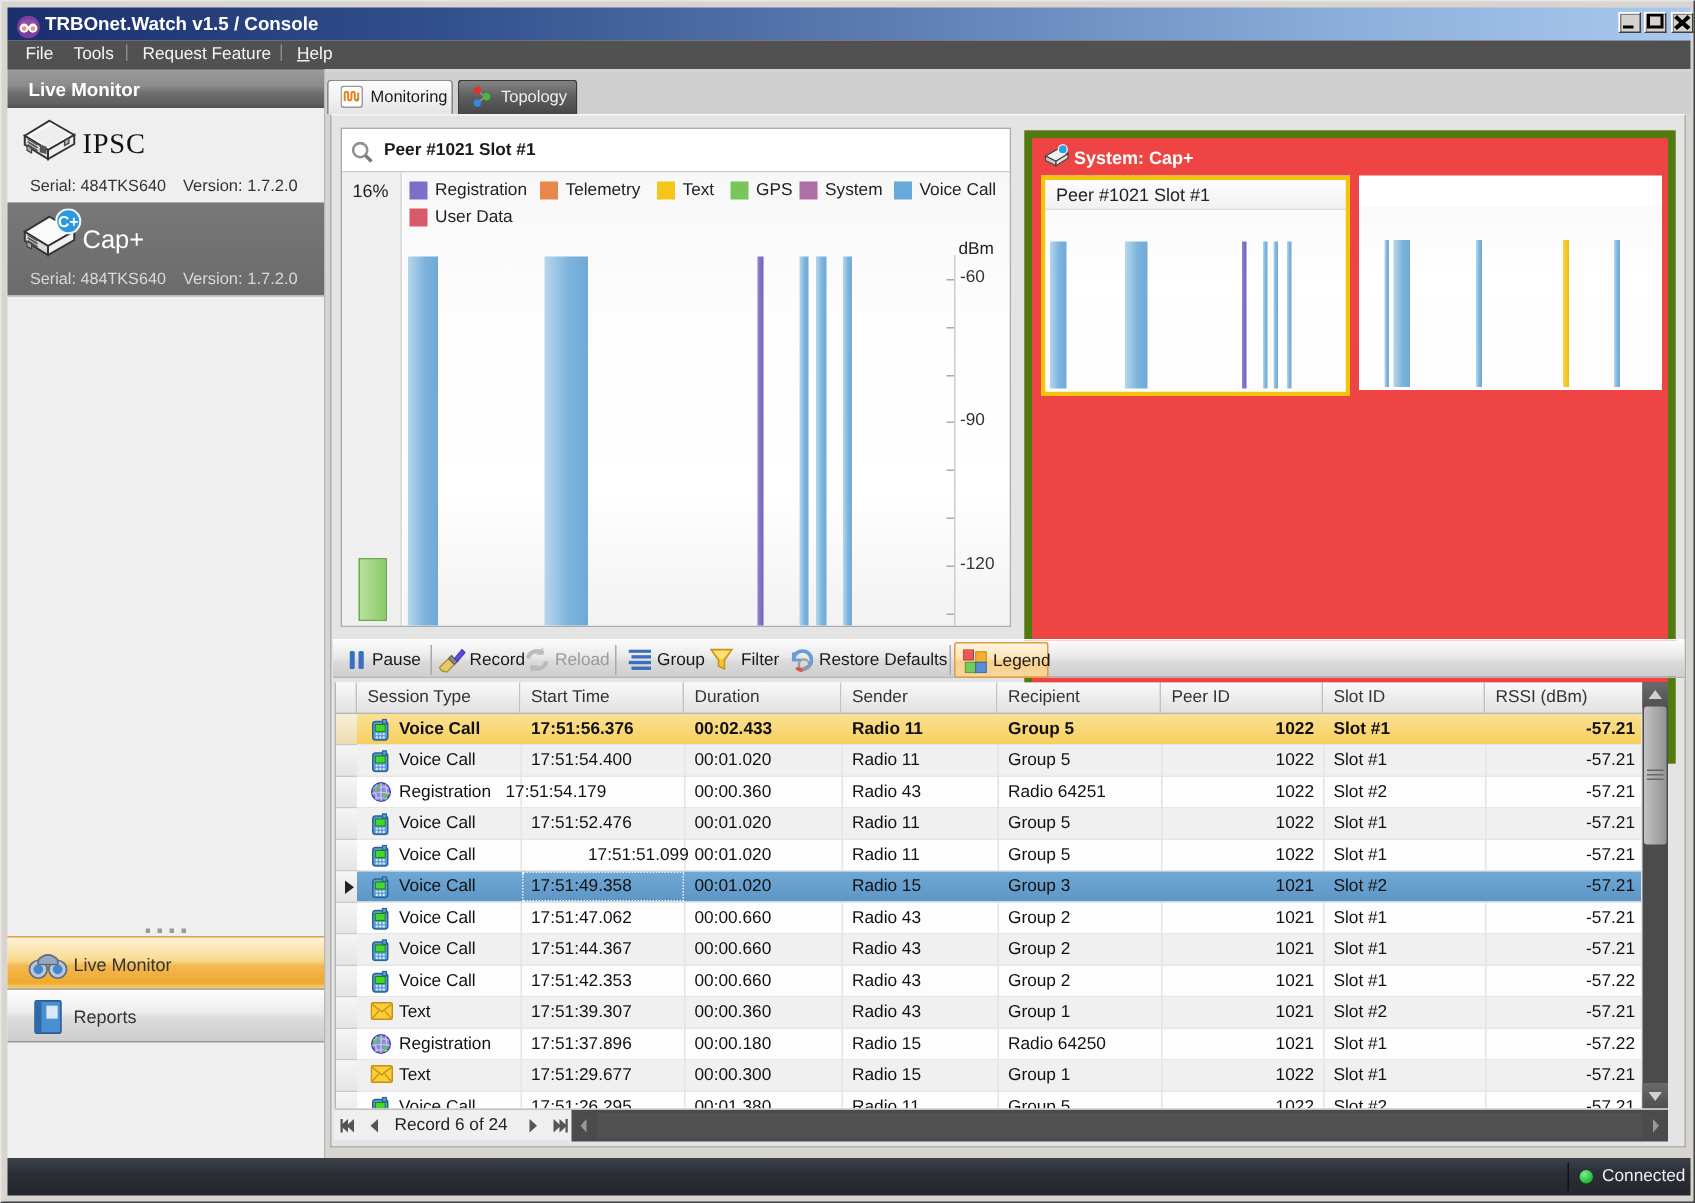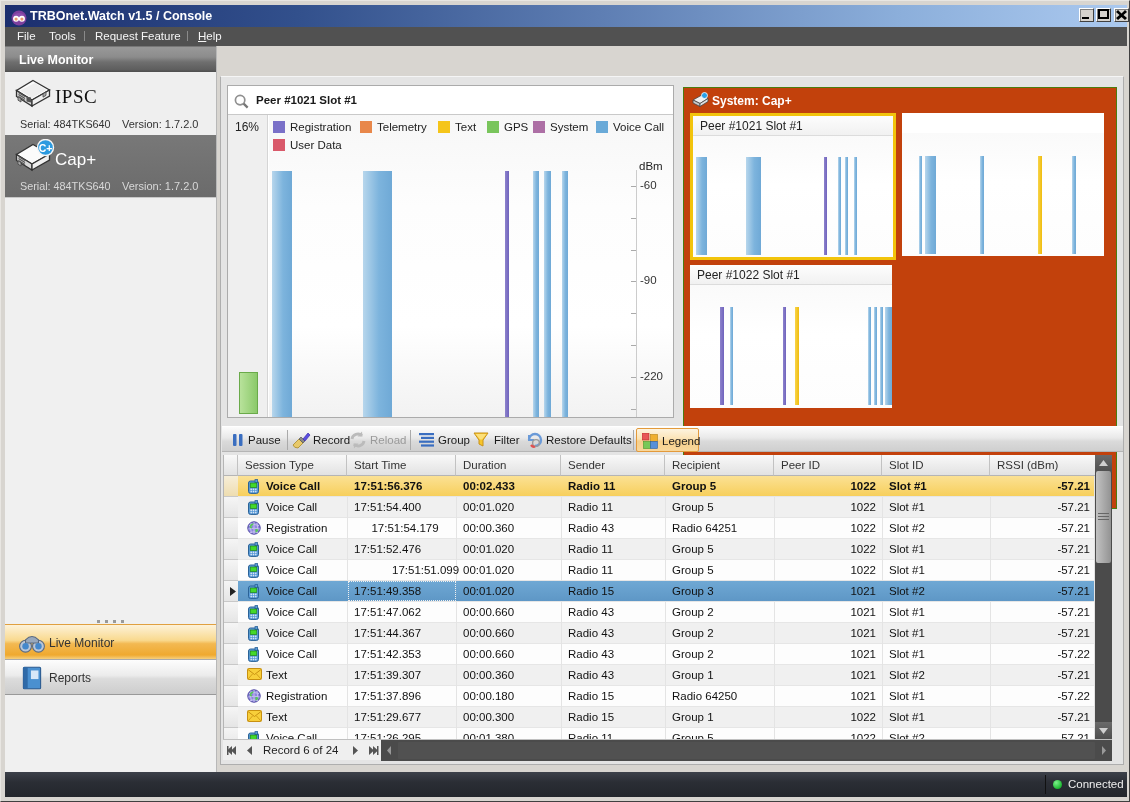--- a/index.html
+++ b/index.html
@@ -68,21 +68,21 @@
 #gbar { position:absolute; left:11px; bottom:3px; width:19px; height:42px; background:linear-gradient(to right,#b8e29b,#8bc96a); border:1px solid #6aaa4a;}
 #plot { left:41px; top:29px; width:404px; height:302px; background:linear-gradient(#f7f7f7,#fdfdfd 30%,#fff 70%,#f2f2f2); }
 .leg { position:absolute; font-size:11.5px; color:#222; height:13px; line-height:13px;}
 .leg i { position:absolute; left:0; top:0; width:12px; height:12px; }
 .leg b { position:absolute; left:17px; top:0; font-weight:normal; white-space:nowrap;}
 .bar { position:absolute; }
 .axlbl { position:absolute; left:377px; font-size:11.5px; color:#333; }
 .tick { position:absolute; left:362px; width:5px; height:1px; background:#aaa; }
 
 
-#syspanel { left:462px; top:10px; width:434px; height:422px; background:#c2410c; border:1px solid #4d7c0f;}
+#syspanel { left:462px; top:10px; width:434px; height:422px; background:#ef4444; border:5px solid #4d7c0f;}
 #sysname { position:absolute; left:28px; top:6px; color:#fff; font-weight:bold; font-size:12px; }
 .card { position:absolute; width:202px; height:143px; background:#fff; }
 .card .chead { position:absolute; left:0; top:0; right:0; height:20px; background:linear-gradient(#fdfdfd,#f1f1f1); border-bottom:1px solid #dcdcdc; font-size:12px; color:#222; padding:3px 0 0 7px;}
 .card .cbody { position:absolute; left:0; top:20px; right:0; bottom:0; background:linear-gradient(#fafafa,#fff 40%,#fdfdfd); }
 #card1 { left:6px; top:25px; border:3px solid #f2c40c; width:206px; height:147px;}
 #card2 { left:218px; top:25px; }
 #card3 { left:6px; top:177px; }
 #card4 { left:218px; top:177px; }
 
 
@@ -208,20 +208,40 @@
     <div class="navbtn abs" style="top:613px">
       <svg class="nicon" viewBox="0 0 26 26">
         <rect x="5" y="3" width="16" height="20" rx="1" fill="#4a90d0" stroke="#2a5a90"></rect>
         <rect x="5" y="3" width="4" height="20" fill="#2f6aa8"></rect>
         <rect x="12" y="6" width="7" height="8" fill="#d8e8f8"></rect>
       </svg>
       <span class="lbl">Reports</span>
     </div>
   </div>
 
+  <div id="tabstrip" class="abs">
+    <div id="tab1" class="tab">
+      <svg class="ticon" viewBox="0 0 16 16">
+          <rect x="0.5" y="0.5" width="15" height="15" rx="2" fill="#fdfdfd" stroke="#9a9a9a"></rect>
+        <path d="M3 11 L3 6 Q3 4.5 4.2 4.5 Q5.4 4.5 5.4 6 L5.4 9 Q5.4 10.5 6.6 10.5 Q7.8 10.5 7.8 9 L7.8 6 Q7.8 4.5 9 4.5 Q10.2 4.5 10.2 6 L10.2 9 Q10.2 10.5 11.4 10.5 Q12.6 10.5 12.6 9 L12.6 5" fill="none" stroke="#e8821e" stroke-width="1.4"></path>
+        <path d="M12.6 9 Q12.6 10.5 11.4 10.5" fill="none" stroke="#58a838" stroke-width="1.4"></path>
+      </svg>
+      <span class="tlbl">Monitoring</span>
+    </div>
+    <div id="tab2" class="tab">
+      <svg class="ticon" viewBox="0 0 16 16">
+        <line x1="5" y1="4" x2="10" y2="8" stroke="#999" stroke-width="1"></line>
+        <line x1="5" y1="12" x2="10" y2="8" stroke="#999" stroke-width="1"></line>
+        <circle cx="4.5" cy="3.5" r="2.6" fill="#e03030"></circle>
+        <circle cx="4.5" cy="12.5" r="2.6" fill="#3888e0"></circle>
+        <circle cx="11" cy="8" r="2.6" fill="#48b838"></circle>
+      </svg>
+      <span class="tlbl">Topology</span>
+    </div>
+  </div>
 
   <div id="tabpage" class="abs">
     <div id="chartpanel" class="abs">
       <div id="charthead" class="abs">
         <svg class="abs" style="left:6px;top:8px" width="16" height="16" viewBox="0 0 17 17">
           <circle cx="6.5" cy="6.5" r="5" fill="none" stroke="#909090" stroke-width="1.8"></circle>
           <line x1="10.2" y1="10.2" x2="14.5" y2="14.5" stroke="#777" stroke-width="2.4" stroke-linecap="butt"></line>
         </svg>
         <span class="t">Peer #1021 Slot #1</span>
       </div>
@@ -261,21 +281,21 @@
       <div class="bar" style="left:3px;width:20px;top:56px;bottom:0;background:linear-gradient(to right,#b7d6ec,#7db4dd 55%,#6fa9d6)"></div>
       <div class="bar" style="left:94px;width:29px;top:56px;bottom:0;background:linear-gradient(to right,#b7d6ec,#7db4dd 55%,#6fa9d6)"></div>
       <div class="bar" style="left:236px;width:4px;top:56px;bottom:0;background:linear-gradient(to right,#8d83cc,#7063bd)"></div>
       <div class="bar" style="left:264px;width:6px;top:56px;bottom:0;background:linear-gradient(to right,#b7d6ec,#7db4dd 55%,#6fa9d6)"></div>
       <div class="bar" style="left:275px;width:7px;top:56px;bottom:0;background:linear-gradient(to right,#b7d6ec,#7db4dd 55%,#6fa9d6)"></div>
       <div class="bar" style="left:293px;width:6px;top:56px;bottom:0;background:linear-gradient(to right,#b7d6ec,#7db4dd 55%,#6fa9d6)"></div>
       <div style="position:absolute;left:367px;top:55px;bottom:0;width:1px;background:#ccc"></div>
       <span class="axlbl" style="left:370px;top:45px;color:#222">dBm</span>
       <span class="axlbl" style="left:371px;top:64px">-60</span>
       <span class="axlbl" style="left:371px;top:159px">-90</span>
-      <span class="axlbl" style="left:371px;top:255px">-220</span>
+      <span class="axlbl" style="left:371px;top:255px">-120</span>
       <div class="tick" style="top:71px"></div>
       <div class="tick" style="top:103px"></div>
       <div class="tick" style="top:135px"></div>
       <div class="tick" style="top:166px"></div>
       <div class="tick" style="top:198px"></div>
       <div class="tick" style="top:230px"></div>
       <div class="tick" style="top:262px"></div>
       <div class="tick" style="top:294px"></div>
       <div class="tick" style="top:325px"></div>
       </div>
@@ -299,33 +319,20 @@
             <div class="bar" style="left:161px;width:3px;top:21px;height:98px;background:linear-gradient(to right,#b7d6ec,#7db4dd 55%,#6fa9d6)"></div>
           </div>
         </div>
       <div id="card2" class="card">
           <div class="cbody" id="cb2">
             <div class="bar" style="left:17px;width:3px;top:23px;height:98px;background:linear-gradient(to right,#b7d6ec,#7db4dd 55%,#6fa9d6)"></div>
             <div class="bar" style="left:23px;width:11px;top:23px;height:98px;background:linear-gradient(to right,#b7d6ec,#7db4dd 55%,#6fa9d6)"></div>
             <div class="bar" style="left:78px;width:4px;top:23px;height:98px;background:linear-gradient(to right,#b7d6ec,#7db4dd 55%,#6fa9d6)"></div>
             <div class="bar" style="left:136px;width:4px;top:23px;height:98px;background:linear-gradient(to right,#f8d44a,#efbc0e)"></div>
             <div class="bar" style="left:170px;width:4px;top:23px;height:98px;background:linear-gradient(to right,#b7d6ec,#7db4dd 55%,#6fa9d6)"></div>
-          </div>
-        </div>
-      <div id="card3" class="card">
-          <div class="chead">Peer #1022 Slot #1</div>
-          <div class="cbody" id="cb3">
-            <div class="bar" style="left:30px;width:4px;top:22px;height:98px;background:linear-gradient(to right,#8d83cc,#7063bd)"></div>
-            <div class="bar" style="left:40px;width:3px;top:22px;height:98px;background:linear-gradient(to right,#b7d6ec,#7db4dd 55%,#6fa9d6)"></div>
-            <div class="bar" style="left:93px;width:3px;top:22px;height:98px;background:linear-gradient(to right,#8d83cc,#7063bd)"></div>
-            <div class="bar" style="left:105px;width:4px;top:22px;height:98px;background:linear-gradient(to right,#f8d44a,#efbc0e)"></div>
-            <div class="bar" style="left:178px;width:3px;top:22px;height:98px;background:linear-gradient(to right,#b7d6ec,#7db4dd 55%,#6fa9d6)"></div>
-            <div class="bar" style="left:184px;width:3px;top:22px;height:98px;background:linear-gradient(to right,#b7d6ec,#7db4dd 55%,#6fa9d6)"></div>
-            <div class="bar" style="left:190px;width:3px;top:22px;height:98px;background:linear-gradient(to right,#b7d6ec,#7db4dd 55%,#6fa9d6)"></div>
-            <div class="bar" style="left:195px;width:7px;top:22px;height:98px;background:linear-gradient(to right,#b7d6ec,#7db4dd 55%,#6fa9d6)"></div>
           </div>
         </div>
     </div>
     <div id="toolbar" class="abs">
       <svg style="position:absolute;left:11px;top:7px" width="10" height="12">
           <rect x="0" y="0" width="3.5" height="12" rx="1" fill="#3a6ec0"></rect>
           <rect x="6" y="0" width="3.5" height="12" rx="1" fill="#3a6ec0"></rect>
         </svg>
       <span class="tbtxt" style="left:26px">Pause</span>
       <div class="tbsep" style="left:65px"></div>
@@ -456,21 +463,21 @@
           <div class="vline" style="left:766px"></div>
           <div class="cell" style="left:14px;width:109px;padding-left:28px">Registration</div>
           <span style="position:absolute;left:23px;top:3px"><svg class="sic" width="14" height="14" viewBox="0 0 14 14">
               <circle cx="7" cy="7" r="6.2" fill="#8d86dd" stroke="#4a42a0" stroke-width="1"></circle>
               <circle cx="7" cy="7" r="6.2" fill="none"></circle>
               <path d="M2 4.5 Q7 2.5 12 4.5 M1.2 8 Q7 6.5 12.8 8 M3 11.5 Q7 10 11 11.5" stroke="#c8c4f0" stroke-width="0.9" fill="none"></path>
               <path d="M4 2 Q2.5 7 4.5 12 M7 1 L7 13 M10 2 Q11.5 7 9.5 12" stroke="#c8c4f0" stroke-width="0.9" fill="none"></path>
               <path d="M3.5 3.5 Q5 2.2 7 2.5 Q6 4.5 4 5.5 Q5.5 6 5 7.5 L3 7 Q2 5 3.5 3.5 Z" fill="#58c858"></path>
               <path d="M8.5 8 Q10.5 7.5 11.5 9 Q10.5 11.3 8.8 11.8 Q8 10 8.5 8 Z" fill="#58c858"></path>
             </svg></span>
-          <div class="cell" style="left:123px;width:109px;text-align:center;">17:51:54.179</div>
+          <div class="cell" style="left:106px;width:109px;">17:51:54.179</div>
           <div class="cell" style="left:232px;width:105px;">00:00.360</div>
           <div class="cell" style="left:337px;width:104px;">Radio 43</div>
           <div class="cell" style="left:441px;width:109px;">Radio 64251</div>
           <div class="cell r" style="left:550px;width:108px;">1022</div>
           <div class="cell" style="left:658px;width:108px;">Slot #2</div>
           <div class="cell r" style="left:766px;width:106px;">-57.21</div>
         </div>
       <div class="row" style="top:84px">
           <div class="rowhdr"></div>
           <div style="position:absolute;left:14px;top:0;width:858px;height:21px;background:#f0f0f0;border-bottom:1px solid #e6e6e6"></div>

